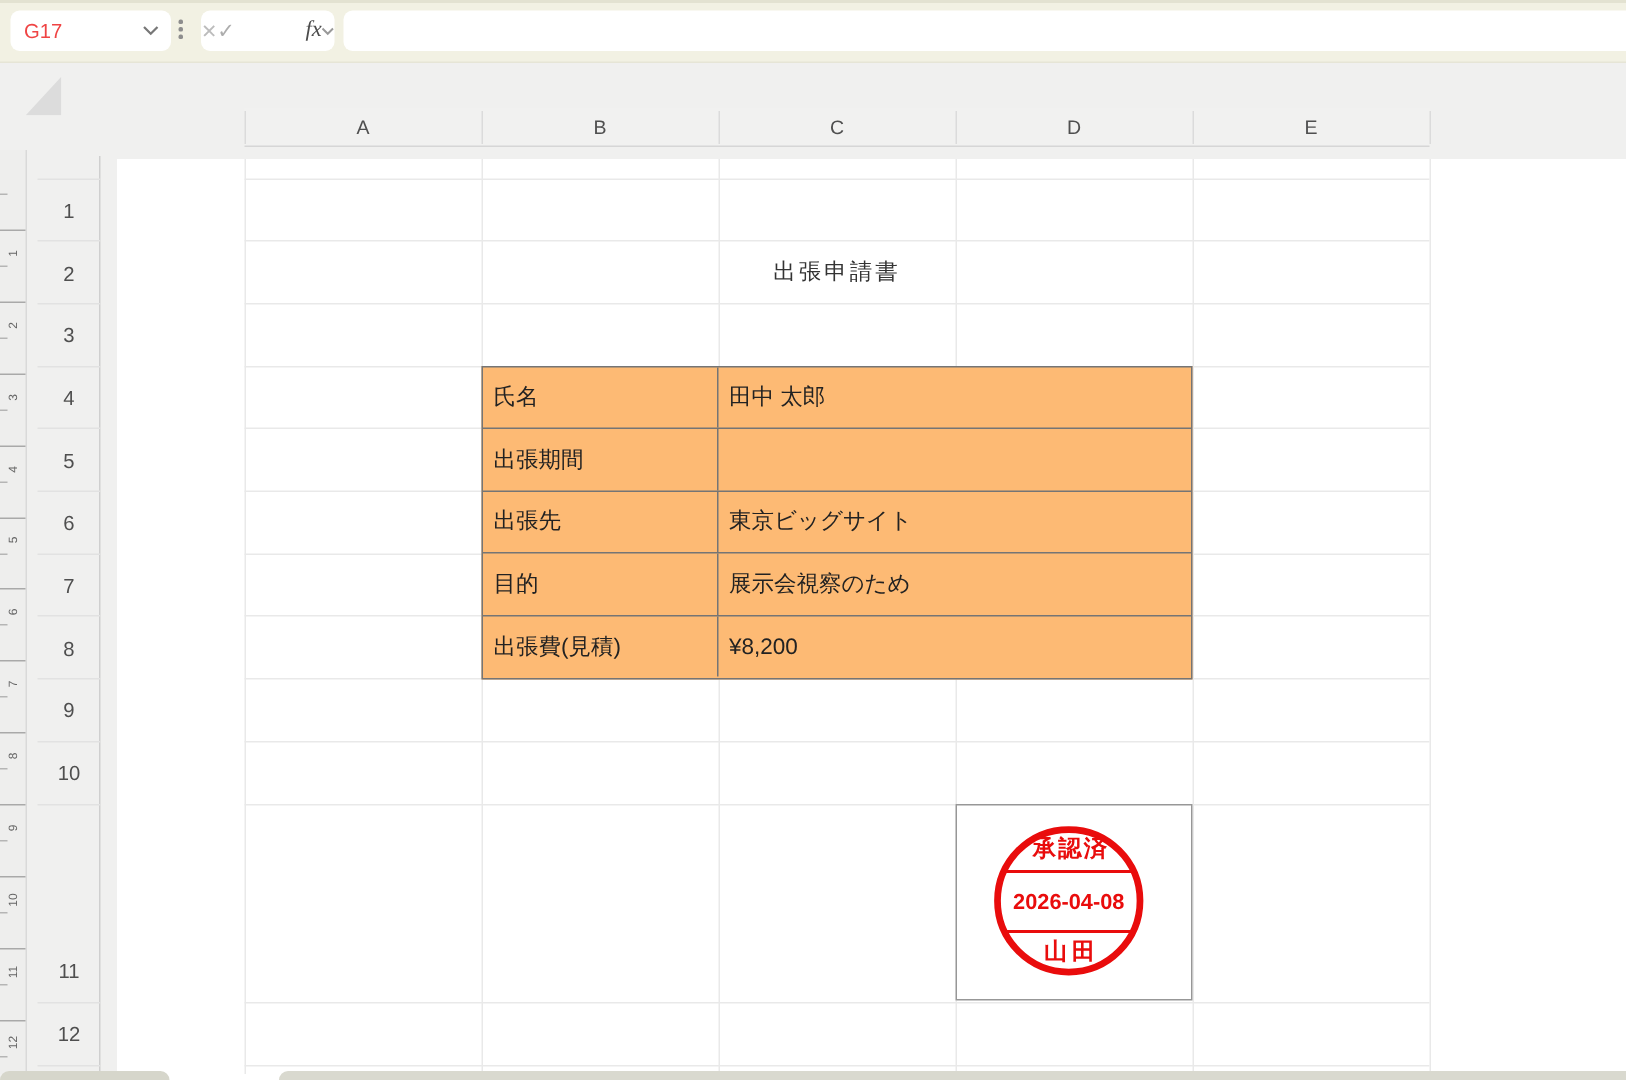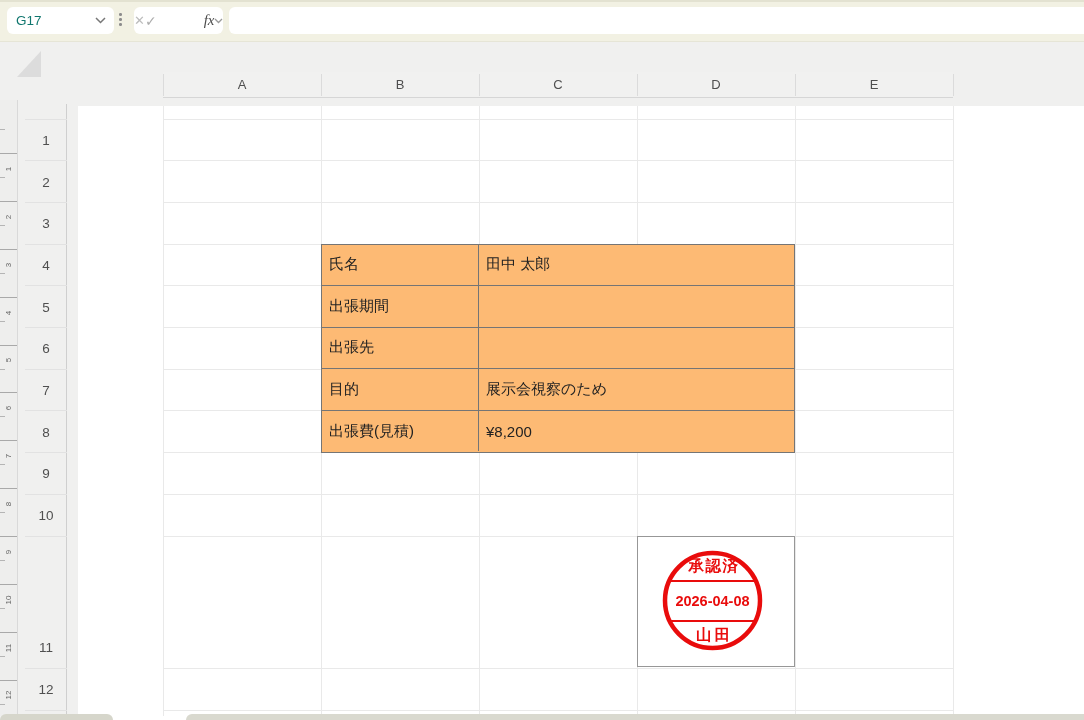--- a/index.html
+++ b/index.html
@@ -14,21 +14,21 @@
     position:absolute;left:0;top:0;width:1084px;height:42px;
     background:#f2f1e3;
     box-shadow:inset 0 2px 0 #e3e2d1, inset 0 -1px 0 #e6e5d6;
     z-index:50;
   }
   .namebox{
     position:absolute;left:7px;top:7px;width:107px;height:27px;
     background:#fff;border-radius:6px;display:flex;align-items:center;
     cursor:pointer;
   }
-  .namebox .ref{font-size:13.5px;color:#0f766e;padding-left:9px;flex:1;}
+  .namebox .ref{font-size:13.5px;color:#ef4444;padding-left:9px;flex:1;}
   .namebox .chev{margin-right:8px;display:flex;}
   .vdots{
     position:absolute;left:119px;top:13px;display:flex;flex-direction:column;gap:2.5px;
   }
   .vdots i{width:2.5px;height:2.5px;border-radius:50%;background:#8d8d8d;}
   .fxgroup{
     position:absolute;left:134px;top:7px;width:89px;height:27px;
     background:#fff;border-radius:6px;display:flex;align-items:center;
     justify-content:space-evenly;
   }
@@ -179,31 +179,33 @@
       <div class="tick-minor" style="top: 268.55px;"></div>
       <div class="tick-minor" style="top: 316.4px;"></div>
       <div class="tick-minor" style="top: 364.25px;"></div>
       <div class="tick-minor" style="top: 412.1px;"></div>
       <div class="tick-minor" style="top: 459.95px;"></div>
       <div class="tick-minor" style="top: 507.8px;"></div>
       <div class="tick-minor" style="top: 555.65px;"></div>
       <div class="tick-minor" style="top: 603.5px;"></div>
     </div>
 
+  <div class="doc-title">出張申請書</div>
 
   <div class="form-table" id="form-table">
       <div class="form-row">
         <div class="fcell label">氏名</div>
         <div class="fcell value">田中 太郎</div>
       </div>
       <div class="form-row">
         <div class="fcell label">出張期間</div>
       </div>
       <div class="form-row">
         <div class="fcell label">出張先</div>
+        <div class="fcell value">東京ビッグサイト</div>
       </div>
       <div class="form-row">
         <div class="fcell label">目的</div>
         <div class="fcell value">展示会視察のため</div>
       </div>
       <div class="form-row">
         <div class="fcell label">出張費(見積)</div>
         <div class="fcell value">¥8,200</div>
       </div>
     </div>

